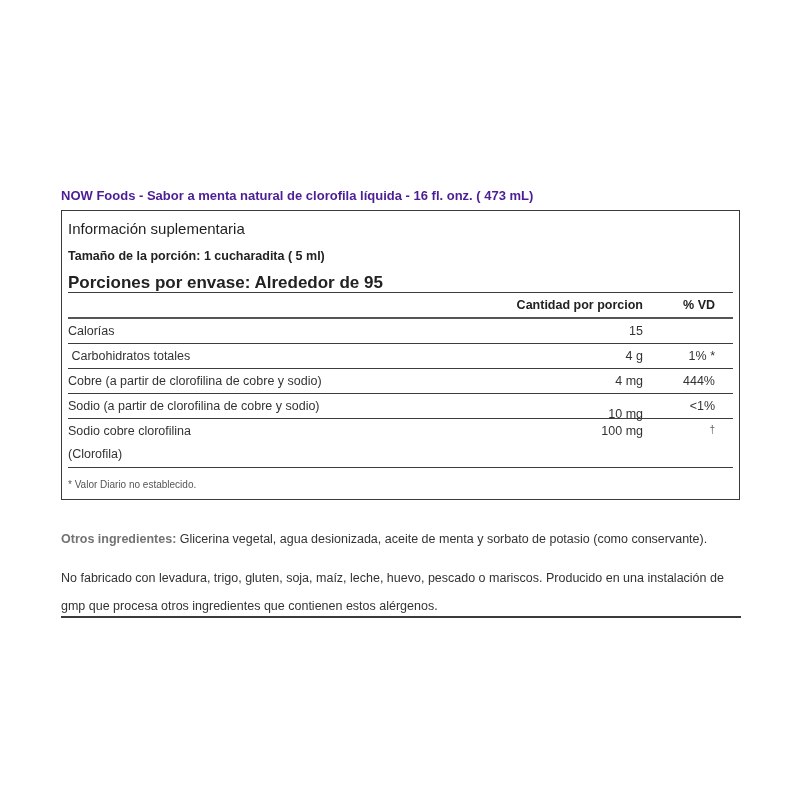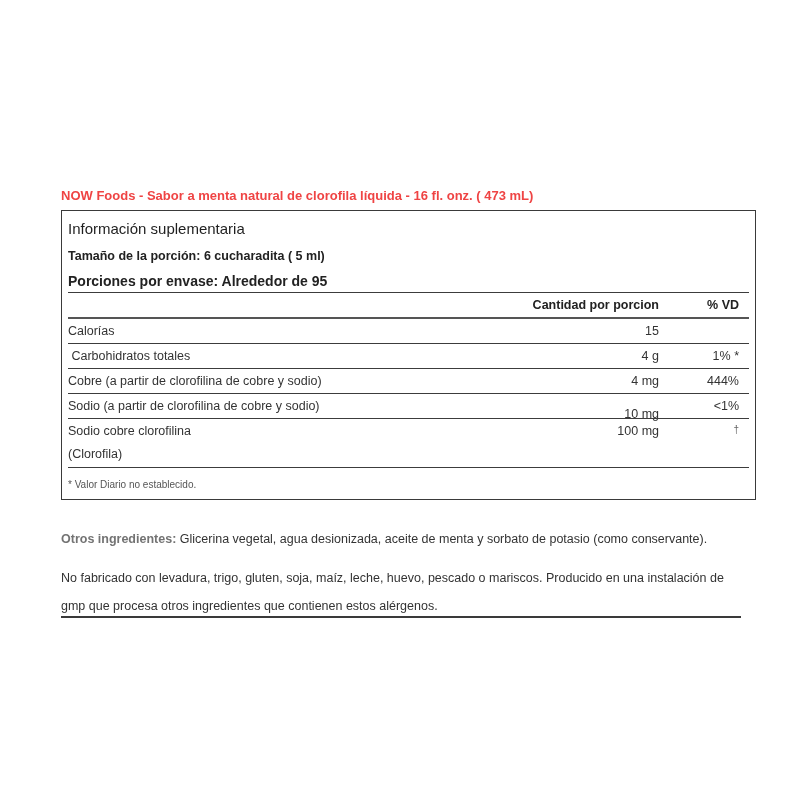--- a/index.html
+++ b/index.html
@@ -3,56 +3,56 @@
 <meta charset="utf-8">
 <style>
   html, body { margin: 0; padding: 0; background: #ffffff; }
   body {
     width: 800px; height: 800px; position: relative; overflow: hidden;
     font-family: "Liberation Sans", "DejaVu Sans", sans-serif;
     color: #2b2b2b;
   }
   .title {
     position: absolute; left: 61px; top: 188px;
-    font-size: 13px; font-weight: bold; color: #ef4444; white-space: nowrap;
+    font-size: 13px; font-weight: bold; color: #4c1d95; white-space: nowrap;
   }
   .panel {
     position: absolute; left: 61px; top: 210px; width: 677px; height: 288px;
-    border: 1.6px solid #3a3a3a; box-sizing: content-box; padding-left: 16px;
+    border: 1.6px solid #3a3a3a; box-sizing: content-box;
   }
   .panel-head { position: absolute; left: 6px; top: 0; right: 6px; }
   .h1 { position: absolute; left: 0; top: 9px; font-size: 15px; color: #1f1f1f; white-space: nowrap; }
   .h2 { position: absolute; left: 0; top: 38px; font-size: 12.5px; font-weight: bold; color: #222; white-space: nowrap; }
-  .h3 { position: absolute; left: 0; top: 62px; font-size: 14px; font-weight: bold; color: #222; white-space: nowrap; }
+  .h3 { position: absolute; left: 0; top: 62px; font-size: 17px; font-weight: bold; color: #222; white-space: nowrap; }
   .rule { position: absolute; left: 6px; right: 6px; height: 1.4px; background: #3c3c3c; }
   .rule.thick { height: 2.2px; background: #555; }
   .cell { position: absolute; font-size: 12.5px; color: #333; white-space: nowrap; }
   .hdr { font-weight: bold; color: #222; }
   .amt { right: 96px; text-align: left; }
-  .dv { right: 16px; text-align: right; }
+  .dv { right: 24px; text-align: right; }
   .name { left: 6px; }
   .foot { position: absolute; left: 6px; top: 268px; font-size: 10px; color: #555; white-space: nowrap; }
   .ingredients {
     position: absolute; left: 61px; top: 532px; font-size: 12.5px; color: #333; white-space: nowrap;
   }
   .ingredients b { color: #737373; }
   .allergen {
     position: absolute; left: 61px; top: 564px; width: 690px; font-size: 12.5px; line-height: 28px; color: #333;
   }
   .bottom-rule { position: absolute; left: 61px; top: 616px; width: 680px; height: 1.6px; background: #3a3a3a; }
 </style>
 </head>
 <body>
 
 <div class="title">NOW Foods - Sabor a menta natural de clorofila líquida - 16 fl. onz. ( 473 mL)</div>
 
 <div class="panel">
   <div class="panel-head">
     <div class="h1">Información suplementaria</div>
-    <div class="h2">Tamaño de la porción: 6 cucharadita ( 5 ml)</div>
+    <div class="h2">Tamaño de la porción: 1 cucharadita ( 5 ml)</div>
     <div class="h3">Porciones por envase: Alrededor de 95</div>
   </div>
 
   <div class="rule" style="top:81px"></div>
   <div class="cell hdr amt" style="top:87px">Cantidad por porcion</div>
   <div class="cell hdr dv" style="top:87px">% VD</div>
   <div class="rule thick" style="top:106px"></div>
 
   <div>
     <div class="cell name" style="top:113px">Calorías</div>

